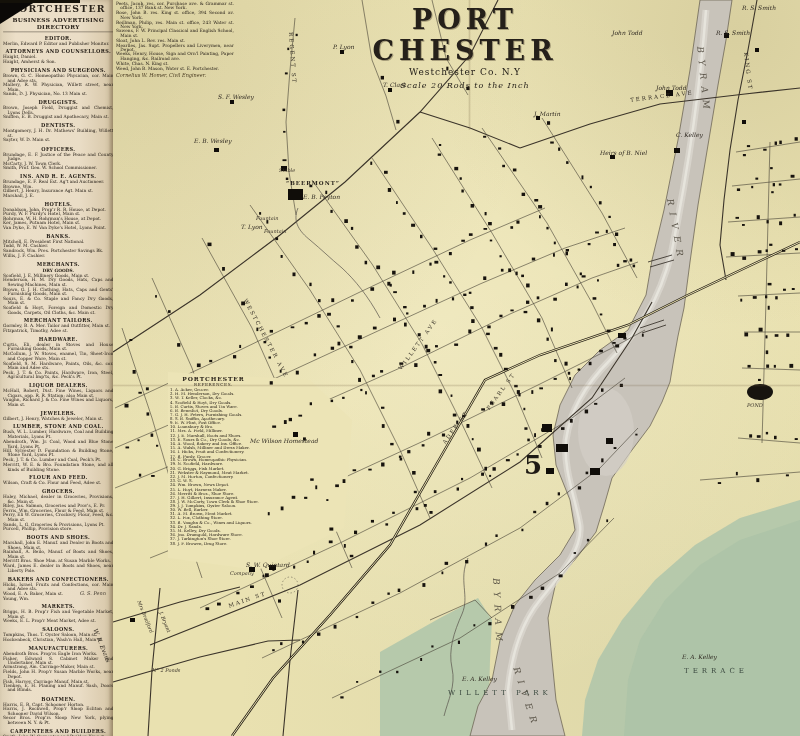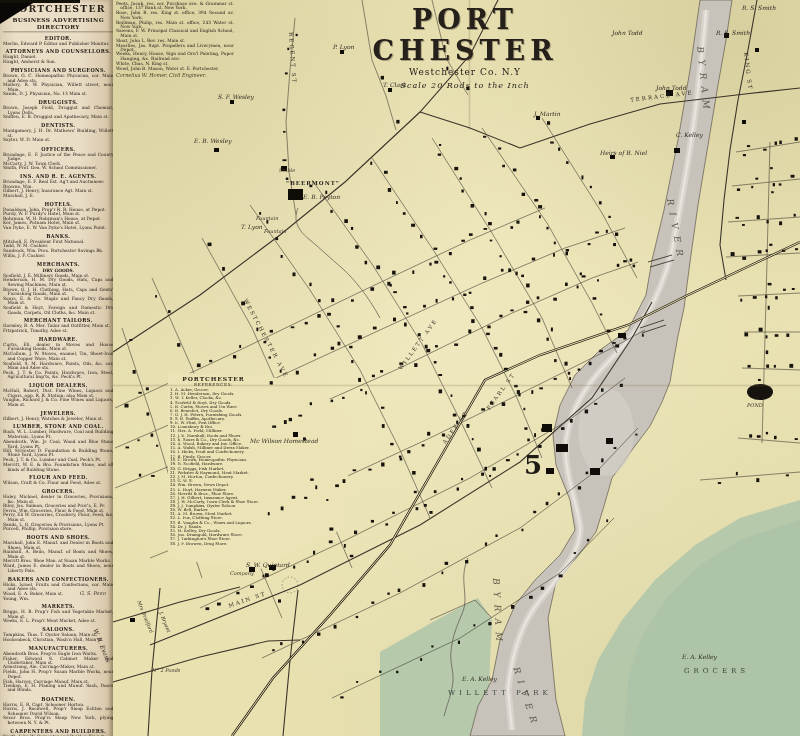--- a/index.html
+++ b/index.html
@@ -738,21 +738,21 @@
       <span class="mlabel c-owner" style="left: 246px; top: 562px;">S. W. Quintard</span>
       <span class="mlabel c-tiny" style="left: 230px; top: 571px;">Company</span>
       <span class="mlabel c-owner" style="left: 98px; top: 628px; transform: rotate(68deg);">W. R. Evans</span>
       <span class="mlabel c-tiny" style="left: 141px; top: 600px; transform: rotate(68deg);">Mrs Bradford</span>
       <span class="mlabel c-tiny" style="left: 163px; top: 611px; transform: rotate(68deg);">J. Bryant</span>
       <span class="mlabel c-tiny" style="left: 80px; top: 591px;">G. S. Penn</span>
       <span class="mlabel c-tiny" style="left: 152px; top: 668px;">N° 2 Ponds</span>
       <span class="mlabel c-owner" style="left: 462px; top: 676px;">E. A. Kelley</span>
       <span class="mlabel c-caps" style="left: 448px; top: 690px;">WILLETT PARK</span>
       <span class="mlabel c-owner" style="left: 682px; top: 654px;">E. A. Kelley</span>
-      <span class="mlabel c-caps" style="left: 684px; top: 668px;">GROCERS</span>
+      <span class="mlabel c-caps" style="left: 684px; top: 668px;">TERRACE</span>
       <span class="mlabel c-tiny" style="left: 747px; top: 403px;">POND</span>
       <span class="mlabel c-big5" style="left: 524px; top: 452px;">5</span>
       <span class="mlabel c-street" style="left: 228px; top: 604px; transform: rotate(-19deg);">MAIN ST</span>
       <span class="mlabel c-street" style="left: 630px; top: 98px; transform: rotate(-7deg);">TERRACE AVE</span>
       <span class="mlabel c-street" style="left: 748px; top: 52px; transform: rotate(83deg);">KING ST</span>
       <span class="mlabel c-street" style="left: 293px; top: 32px; transform: rotate(86deg);">REGENT ST</span>
       <span class="mlabel c-street" style="left: 398px; top: 368px; transform: rotate(-54deg);">WILLETT AVE</span>
       <span class="mlabel c-street" style="left: 247px; top: 298px; transform: rotate(62deg);">WESTCHESTER AVE</span>
       <span class="mlabel c-street" style="left: 442px; top: 442px; transform: rotate(-54deg);">ADEE ST</span>
       <span class="mlabel c-street" style="left: 486px; top: 408px; transform: rotate(-54deg);">PEARL ST</span>

